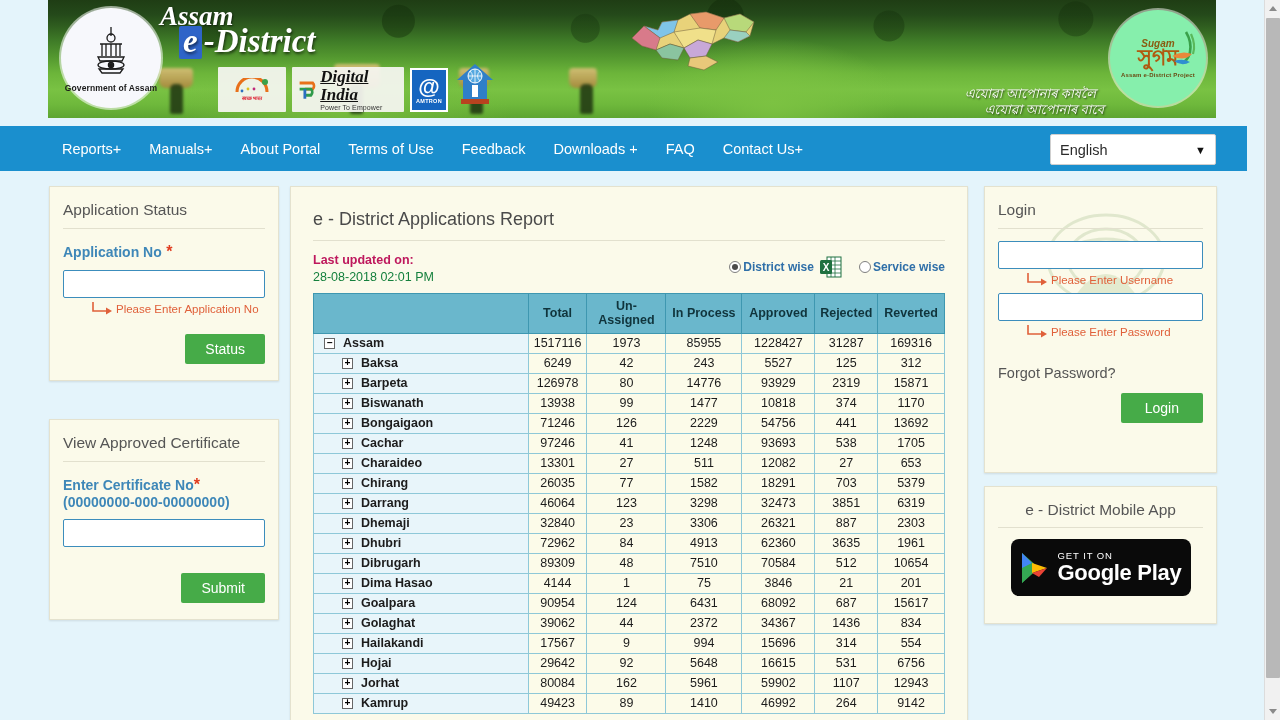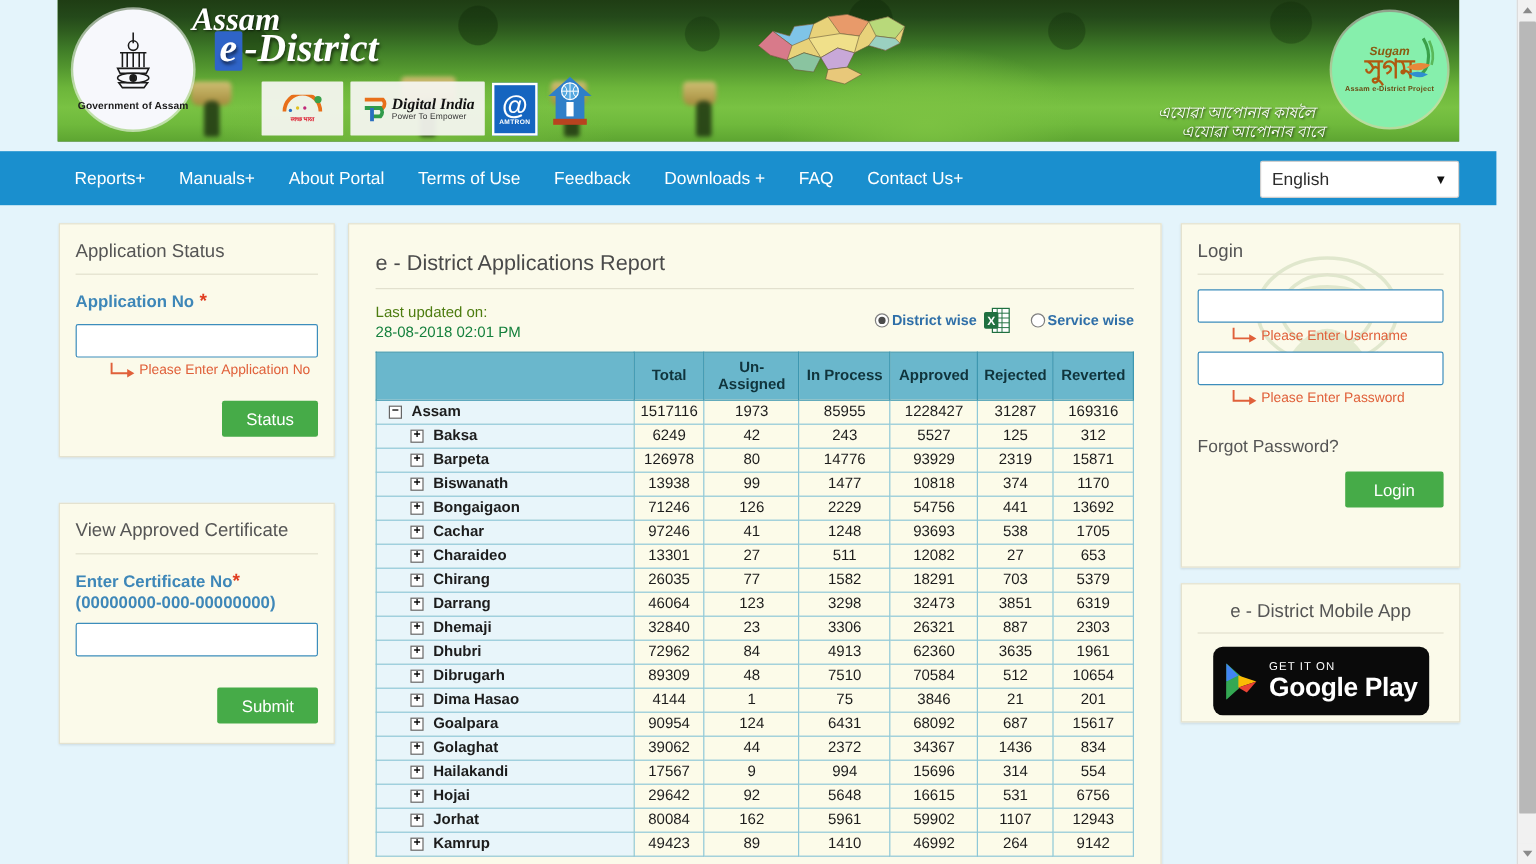--- a/index.html
+++ b/index.html
@@ -98,21 +98,21 @@
     height: 45px; display: flex; align-items: center; justify-content: center;
     padding: 2px 5px; border-radius: 1px;
   }
   .logo-sbm { width: 68px; flex-direction: column; gap: 1px; }
   .sbm-arc { width: 36px; height: 16px; position: relative; }
   .sbm-text { font-size: 5px; color: #d23; font-weight: bold; letter-spacing: -.2px; }
   .logo-di { width: 112px; }
   .di-inner { display: flex; align-items: center; gap: 4px; }
   .di-mark { width: 22px; height: 24px; }
   .di-words { display: flex; flex-direction: column; line-height: 1.05; }
-  .di-t1 { font-family: "Liberation Serif", serif; font-style: italic; font-weight: bold; font-size: 13px; color: #111; }
+  .di-t1 { font-family: "Liberation Serif", serif; font-style: italic; font-weight: bold; font-size: 17px; color: #111; text-decoration: underline; }
   .di-t2 { font-size: 7px; color: #333; letter-spacing: .1px; }
   .logo-amtron {
     width: 38px; height: 44px; background: #1565c0;
     display: flex; flex-direction: column; align-items: center; justify-content: center;
     border: 2px solid #fff;
   }
   .amtron-at { color: #fff; font-size: 22px; font-weight: bold; line-height: 1; }
   .amtron-txt { color: #fff; font-size: 5.5px; font-weight: bold; letter-spacing: .3px; }
   .logo-csc { width: 42px; height: 46px; position: relative; }
   .map-graphic { position: absolute; left: 580px; top: 4px; width: 130px; height: 76px; }
@@ -189,21 +189,21 @@
   .btn-green {
     background: #46ab48; color: #fff; border: 0; border-radius: 2px;
     font-size: 14px; padding: 7px 20px; cursor: pointer;
     font-family: "Liberation Sans", sans-serif;
   }
   .btn-row { display: flex; justify-content: flex-end; margin-top: 18px; }
 
   #panel-app-status { position: absolute; left: 49px; top: 186px; width: 230px; }
   #panel-cert { position: absolute; left: 49px; top: 419px; width: 230px; }
   #panel-login { position: absolute; left: 984px; top: 186px; width: 233px; height: 287px; overflow: hidden; }
-  #panel-mobile { position: absolute; left: 984px; top: 486px; width: 233px; height: 116px; }
+  #panel-mobile { position: absolute; left: 984px; top: 486px; width: 233px; height: 138px; }
 
   .login-watermark {
     position: absolute; left: 28px; top: 12px;
     width: 186px; height: 150px; opacity: .16; pointer-events: none;
   }
   .login-inner { position: relative; z-index: 2; }
   .forgot { font-size: 14.5px; color: #555; margin-top: 26px; cursor: pointer; }
   .gplay-badge {
     margin: 11px auto 0 auto; width: 180px; height: 57px;
     background: #0a0a0a; border-radius: 8px;
@@ -220,21 +220,21 @@
     position: absolute; left: 290px; top: 186px;
     width: 678px; height: 541px;
     background: #fbfaea; border: 1px solid #e4e2cf;
     box-shadow: 0 1px 2px rgba(0,0,0,.10);
     overflow: hidden;
   }
   .report-title { font-size: 18px; color: #4a4a4a; padding: 22px 22px 10px 22px; }
   .report-rule { height: 1px; background: #e2e0ce; margin: 0 22px; }
   .meta-row { display: flex; align-items: flex-start; padding: 12px 22px 0 22px; }
   .meta-left { flex: 1; }
-  .meta-l1 { font-size: 12.5px; color: #4d7c0f; font-weight: normal; }
+  .meta-l1 { font-size: 12.5px; color: #be185d; font-weight: bold; }
   .meta-l2 { font-size: 12.5px; color: #15803d; margin-top: 3px; }
   .meta-right { display: flex; align-items: center; gap: 0; padding-top: 2px; }
   .radio-grp { display: flex; align-items: center; cursor: pointer; }
   .radio {
     width: 12px; height: 12px; border-radius: 50%;
     border: 1px solid #7f7f7f; background: #fff;
     display: inline-flex; align-items: center; justify-content: center;
     margin-right: 2px; flex: 0 0 auto;
   }
   .radio.on::after {

